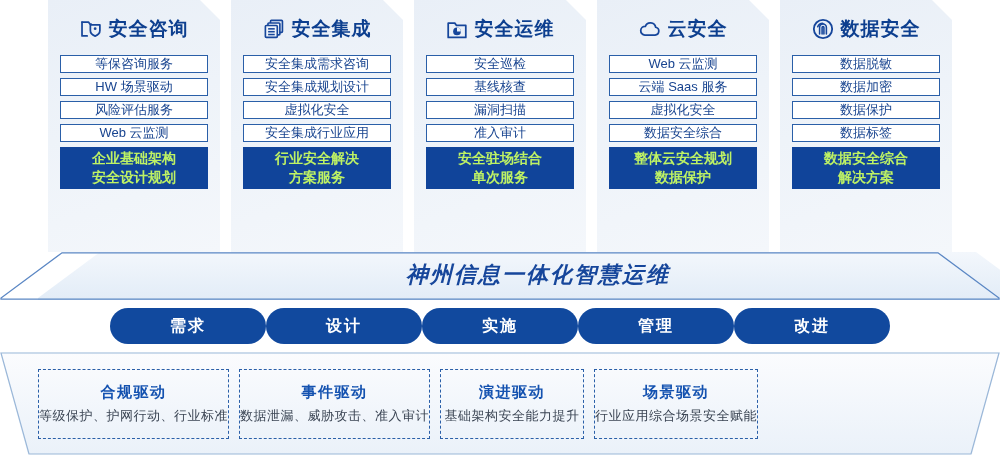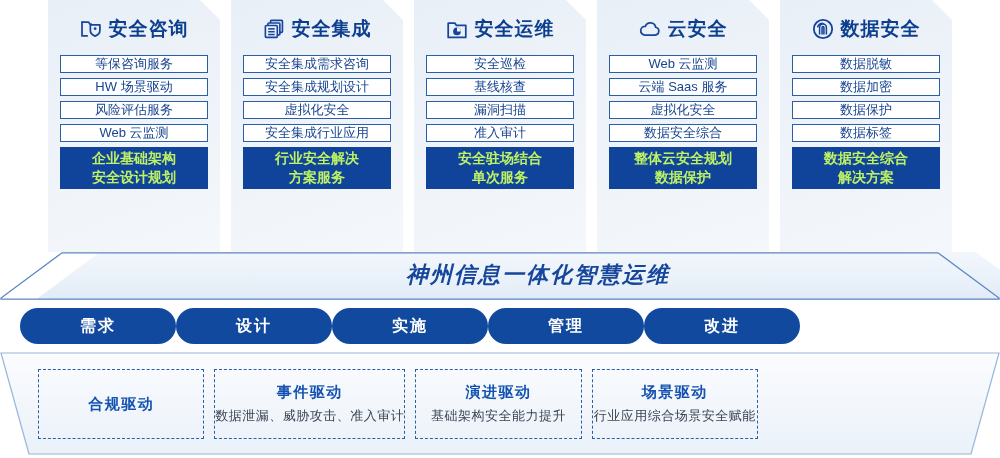--- a/index.html
+++ b/index.html
@@ -64,21 +64,21 @@
   }
   .banner-text {
     font-size: 22px; font-weight: bold; color: #16469b;
     letter-spacing: 2px; font-style: italic;
     transform: translateY(-1px);
   }
 
   
   .pills {
     position: absolute; left: 0; top: 308px; width: 1000px; height: 36px;
-    display: flex; justify-content: flex-start; padding: 0 20px;
+    display: flex; justify-content: center; padding: 0 53px;
   }
   .pill {
     width: 156px; height: 36px; border-radius: 18px;
     background: #11499e;
     display: flex; align-items: center; justify-content: center;
     color: #fff; font-size: 16px; font-weight: bold; letter-spacing: 2px;
   }
 
   
   .bottom {
@@ -226,20 +226,21 @@
     <div class="pill">改进</div>
   </div>
 
   <div class="bottom"></div>
   <svg style="position:absolute;left:0;top:352px;width:1000px;height:104px;pointer-events:none;" viewBox="0 0 1000 104" preserveAspectRatio="none">
     <polygon points="1,1 999,1 971,102 29,102" fill="none" stroke="#9ab7d8" stroke-width="1.2"></polygon>
   </svg>
   <div class="bottom-inner">
     <div class="drv">
       <span class="drv-title">合规驱动</span>
+      <span class="drv-sub">等级保护、护网行动、行业标准</span>
     </div>
     <div class="drv">
       <span class="drv-title">事件驱动</span>
       <span class="drv-sub">数据泄漏、威胁攻击、准入审计</span>
     </div>
     <div class="drv">
       <span class="drv-title">演进驱动</span>
       <span class="drv-sub">基础架构安全能力提升</span>
     </div>
     <div class="drv">

